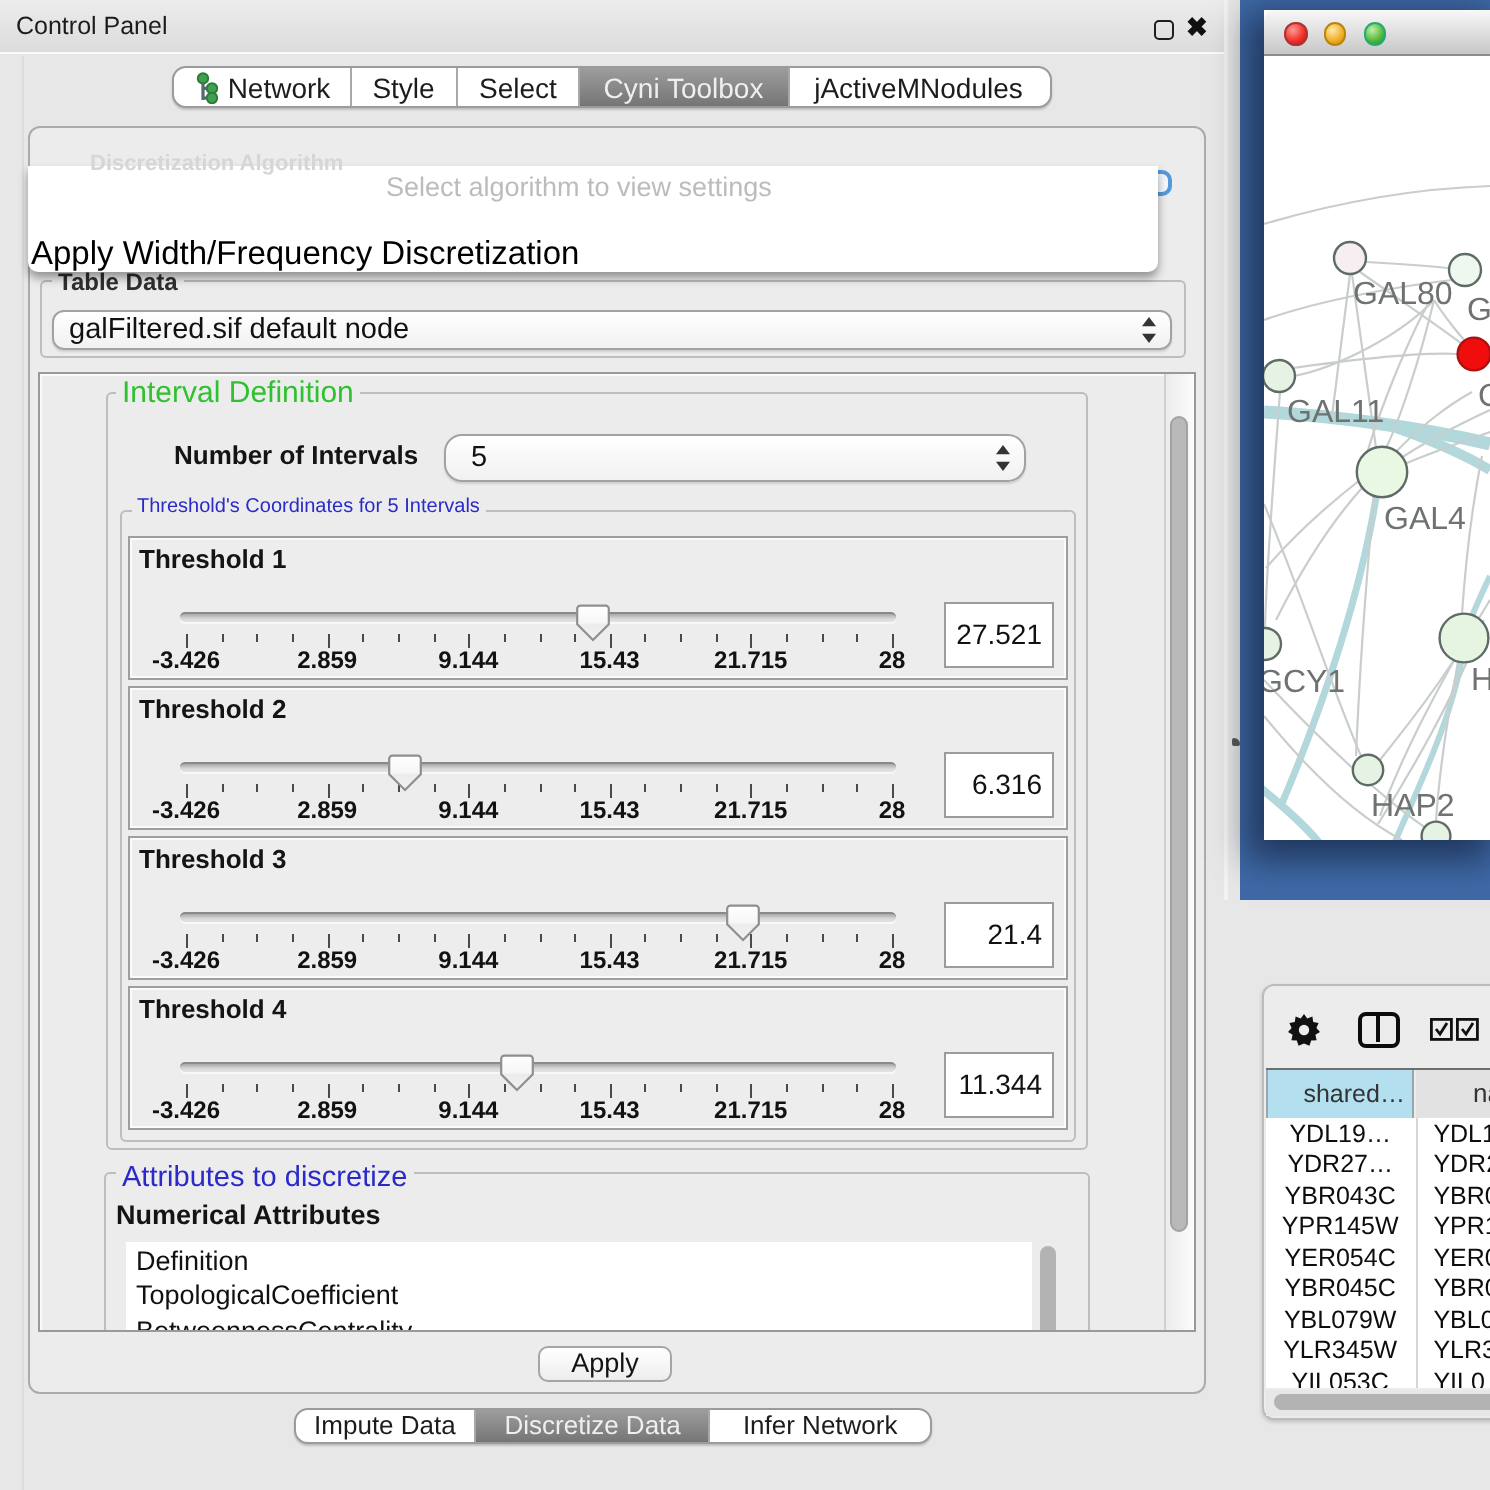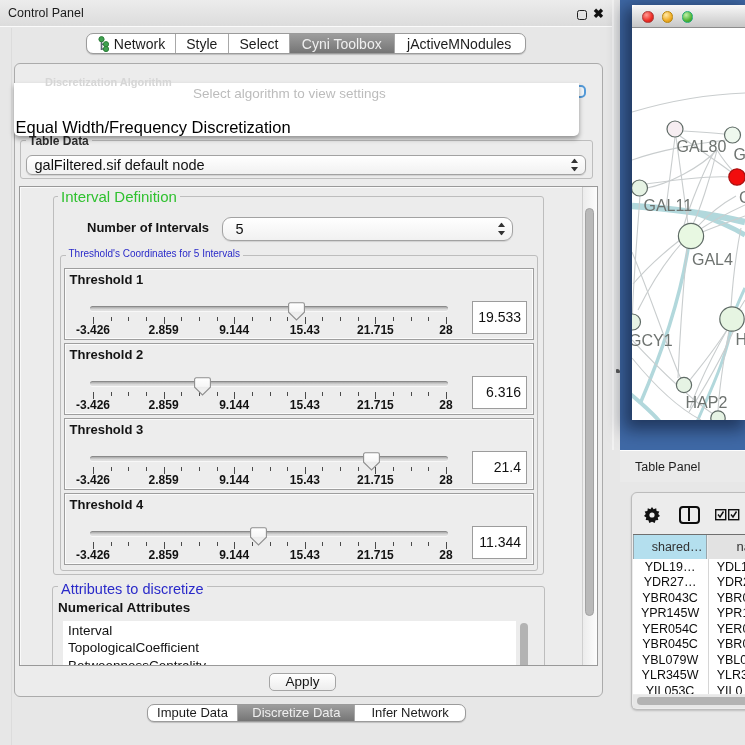--- a/index.html
+++ b/index.html
@@ -200,21 +200,21 @@
         <div class="tick" style="left:426.5px;top:130px;height:7px"></div>
 <div class="slab" style="left:43.5px;top:135.5px">-3.426</div>
         <div class="slab" style="left:114.1px;top:135.5px">2.859</div>
         <div class="slab" style="left:184.7px;top:135.5px">9.144</div>
         <div class="slab" style="left:255.3px;top:135.5px">15.43</div>
         <div class="slab" style="left:325.9px;top:135.5px">21.715</div>
         <div class="slab" style="left:396.5px;top:135.5px">28</div>
 <svg class="abs" style="left:268.8px;top:114.5px" width="17" height="19" viewBox="0 0 17 19">
 <path d="M2.2 0.8 H14.8 A1.6 1.6 0 0 1 16.4 2.4 V10.2 L8.5 18 L0.6 10.2 V2.4 A1.6 1.6 0 0 1 2.2 0.8 Z" fill="url(#thg)" stroke="#8f8f8f" stroke-width="1.1"></path>
 </svg>
-<div class="vbox" style="top:114px">19.533</div>
+<div class="vbox" style="top:114px">27.521</div>
 <div class="tpanel" style="top:156px"></div>
 <div class="blab" style="left:50px;top:160px">Threshold 2</div>
 <div class="track" style="top:193.5px"></div>
 <div class="tick" style="left:73.5px;top:205px;height:7px"></div>
         <div class="tick" style="left:91.2px;top:205px;height:4px"></div>
         <div class="tick" style="left:108.8px;top:205px;height:4px"></div>
         <div class="tick" style="left:126.4px;top:205px;height:4px"></div>
         <div class="tick" style="left:144.1px;top:205px;height:7px"></div>
         <div class="tick" style="left:161.8px;top:205px;height:4px"></div>
         <div class="tick" style="left:179.4px;top:205px;height:4px"></div>
@@ -308,21 +308,21 @@
         <div class="slab" style="left:396.5px;top:360.5px">28</div>
 <svg class="abs" style="left:230.9px;top:339.5px" width="17" height="19" viewBox="0 0 17 19">
 <path d="M2.2 0.8 H14.8 A1.6 1.6 0 0 1 16.4 2.4 V10.2 L8.5 18 L0.6 10.2 V2.4 A1.6 1.6 0 0 1 2.2 0.8 Z" fill="url(#thg)" stroke="#8f8f8f" stroke-width="1.1"></path>
 </svg>
 <div class="vbox" style="top:339px">11.344</div>
 
   <div class="group" style="left:32.5px;top:398.5px;width:492.5px;height:110px"></div>
   <div class="gcap" style="left:38.5px;top:393.5px;color:#2a2ac9;font-size:14.5px">Attributes to discretize</div>
   <div class="blab" style="left:38.5px;top:413px;font-size:13.5px">Numerical Attributes</div>
   <div id="list" style="left:43.5px;top:433.5px">
-    <div style="top:2.5px">Interval</div>
+    <div style="top:2.5px">Definition</div>
     <div style="top:19.8px">TopologicalCoefficient</div>
     <div style="top:37px">BetweennessCentrality</div>
   </div>
   <div id="lsb" style="left:496px;top:433.5px">
           <div class="th"></div>
         </div>
 </div>
 <div id="vsb">
         <div class="th"></div>
       </div>
@@ -392,23 +392,20 @@
           <text x="685.5" y="408" font-size="16" fill="#6e7370" font-family="Liberation Sans, sans-serif">HAP2</text>
     </svg>
   </div>
   <div id="ntitle">
     <div class="light" style="left:10px;background:radial-gradient(circle at 35% 30%,#ff9a94,#ee2d25 60%,#b71d18);border:0.5px solid #a33"></div>
     <div class="light" style="left:29.5px;background:radial-gradient(circle at 35% 30%,#ffe9a8,#f0ad26 60%,#c8860e);border:0.5px solid #b8860b"></div>
     <div class="light" style="left:49.5px;background:radial-gradient(circle at 35% 30%,#c0f0a8,#52b63a 60%,#2f8f1f);border:0.5px solid #2a7"></div>
   </div>
 </div>
 
-<div id="tphead">
-      <span class="t">Table Panel</span>
-    </div>
 <div id="tpanel2"></div>
 <svg class="abs" style="left:644px;top:507px" width="16" height="16" viewBox="0 0 16 16">
   <path fill="#111" d="M8 0 L9.6 2.2 L12.2 1.3 L12.6 4 L15.3 4.5 L14.2 7 L16 9 L13.7 10.4 L14.3 13.1 L11.6 13.3 L10.7 15.9 L8 14.7 L5.3 15.9 L4.4 13.3 L1.7 13.1 L2.3 10.4 L0 9 L1.8 7 L0.7 4.5 L3.4 4 L3.8 1.3 L6.4 2.2 Z"></path>
   <circle cx="8" cy="8" r="2.6" fill="#ececec"></circle>
 </svg>
 <div class="abs" style="left:678.5px;top:505.5px;width:21px;height:18px;border:2.6px solid #0c0c0c;border-radius:4px"></div>
 <div class="abs" style="left:687.7px;top:508px;width:2.6px;height:13px;background:#0c0c0c"></div>
 <svg class="abs" style="left:714.5px;top:509px" width="26" height="12" viewBox="0 0 26 12">
   <rect x="0.7" y="0.7" width="10" height="10" fill="none" stroke="#111" stroke-width="1.4"></rect>
   <path d="M3 5.5 L5 8 L8.5 2.5" stroke="#111" stroke-width="1.4" fill="none"></path>
@@ -459,16 +456,16 @@
     </div>
 <div id="tdiv"></div>
 <div id="hsb">
       <div class="th"></div>
     </div>
 
 <div id="ghostcap">Discretization Algorithm</div>
 <div id="focuscombo"></div>
 <div id="popup">
   <span class="i1">Select algorithm to view settings</span>
-  <span class="i3">Equal Width/Frequency Discretization</span>
+  <span class="i3">Apply Width/Frequency Discretization</span>
 </div>
 
 </div>
 
 </body></html>

